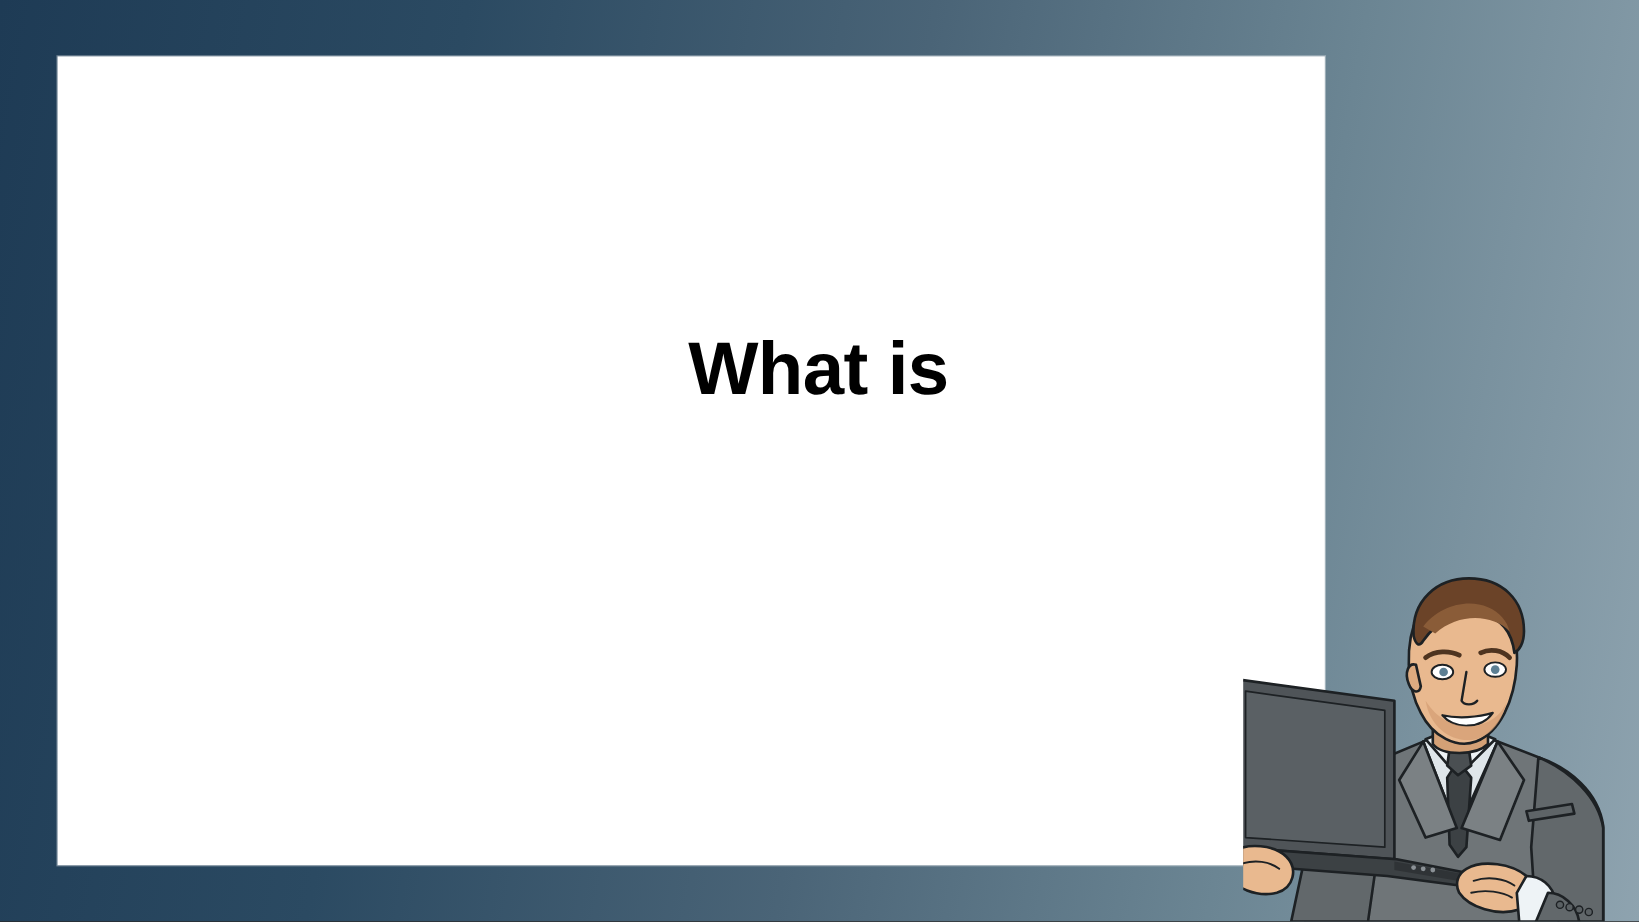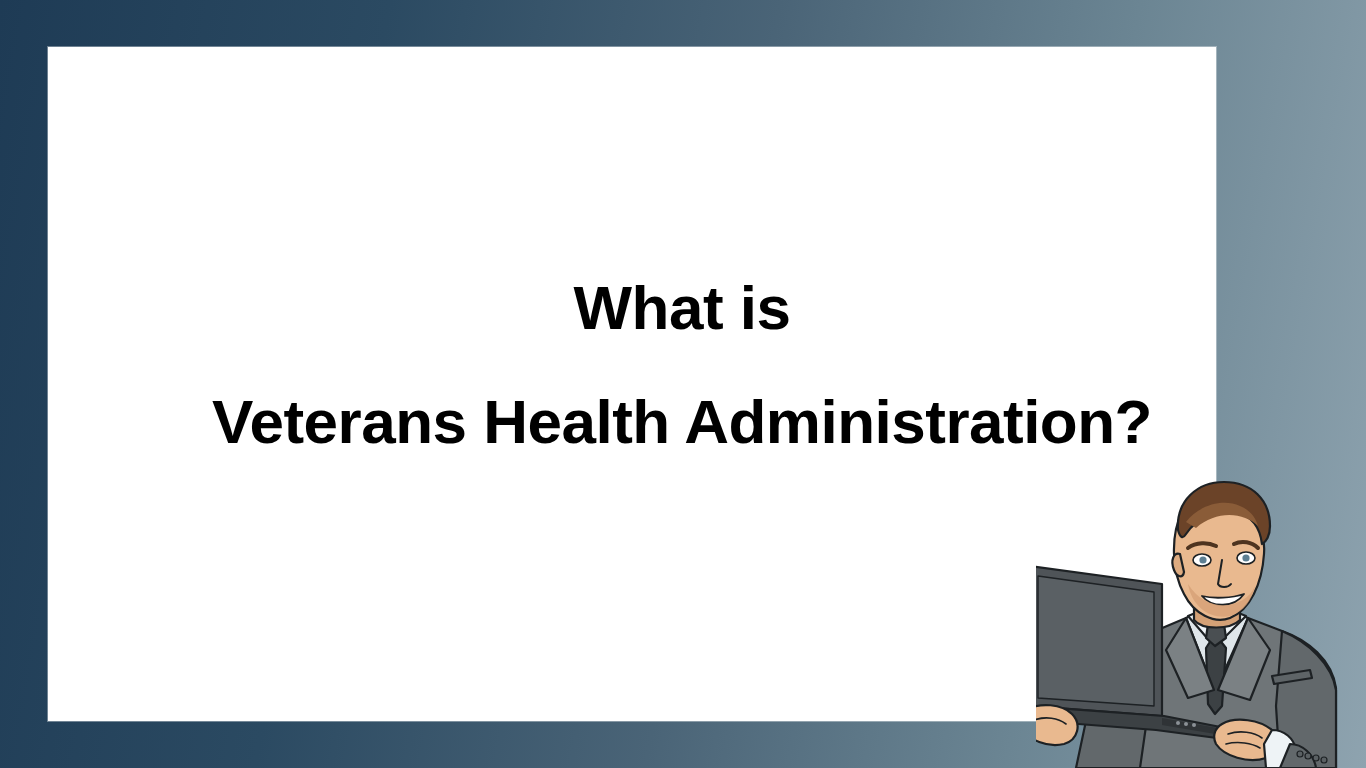--- a/index.html
+++ b/index.html
@@ -14,21 +14,21 @@
     overflow: hidden;
     font-family: "Liberation Sans", sans-serif;
     background: linear-gradient(100deg, #1e3b55 0%, #2b4a62 26%, #4a6477 52%, #6b8593 76%, #8ea3af 100%);
   }
 
   
   #card {
     position: absolute;
     left: 48px;
     top: 47px;
-    width: 1168px;
+    width: 1056px;
     height: 674px;
     background: #ffffff;
     box-shadow: 0 0 0 1px rgba(255,255,255,0.35);
   }
 
   
   #title-block {
     position: absolute;
     left: 0;
     top: 230px;
@@ -61,21 +61,20 @@
 </style>
 </head>
 <body>
 
 <div id="slide">
 
   <div id="card">
 
     <div id="title-block">
       <span id="title-line-1" class="title-line">What is</span>
-      <span id="title-line-2" class="title-line">Veterans Health Administration?</span>
     </div>
 
   </div>
 
   <div id="presenter">
     <svg viewBox="0 0 330 330" xmlns="http://www.w3.org/2000/svg" aria-hidden="true">
       <defs>
         <clipPath id="clipAll">
             <rect x="0" y="0" width="330" height="330"></rect>
           </clipPath>

